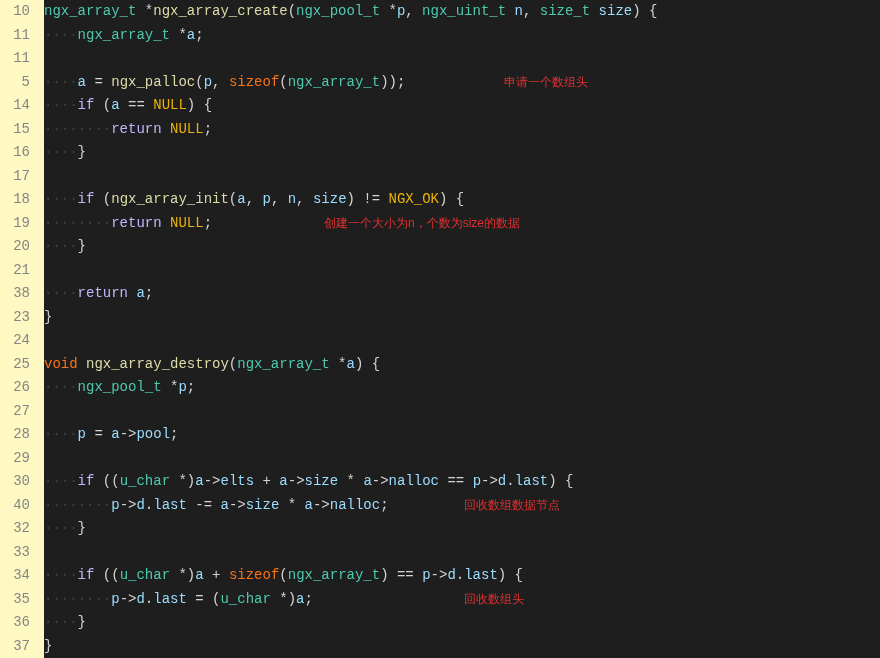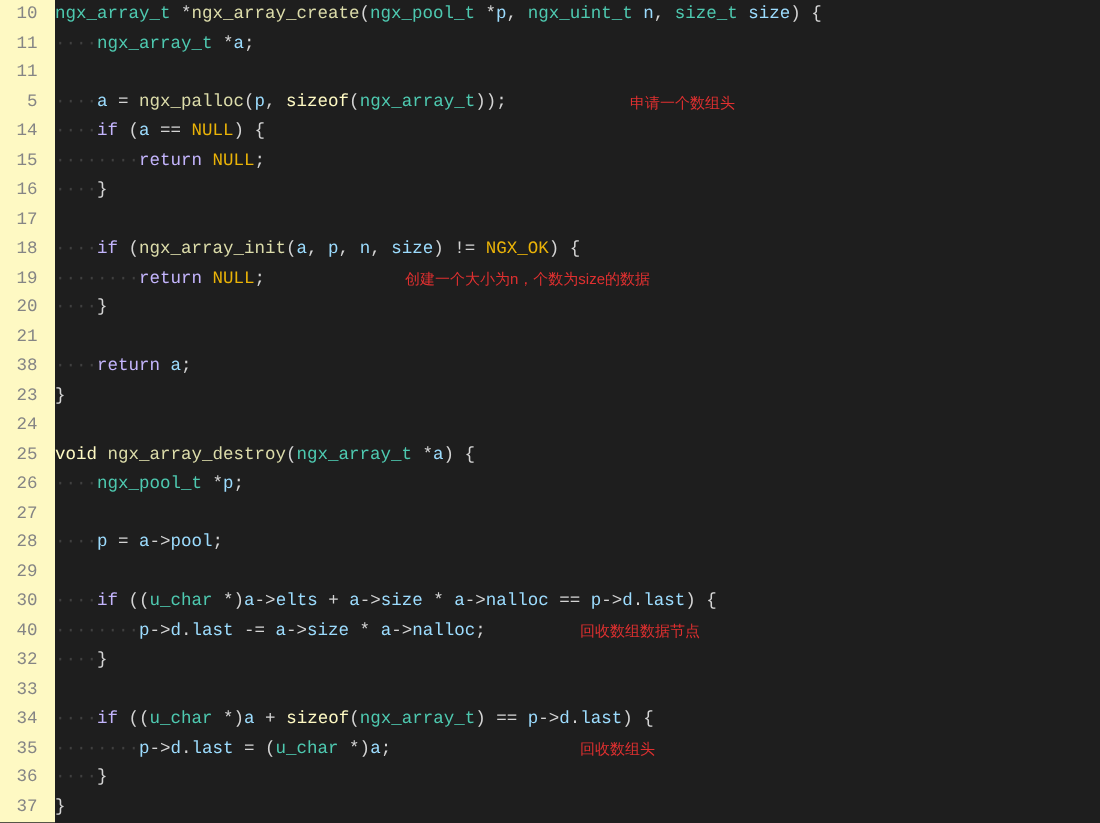--- a/index.html
+++ b/index.html
@@ -27,21 +27,21 @@
   }
   .code {
     flex: 1;
     white-space: pre;
     position: relative;
     padding-right: 8px;
   }
   .ln { height: 23.5px; }
   .cl { height: 23.5px; position: relative; }
   .ws { color: #404040; }
-  .kw { color: #fef9c3; }
+  .kw { color: #f97316; }
   .kwr { color: #c4b5fd; }
   .fn { color: #dcdcaa; }
   .ty { color: #4ec9b0; }
   .mc { color: #eab308; }
   .op { color: #d4d4d4; }
   .pn { color: #d4d4d4; }
   .id { color: #9cdcfe; }
   .ann {
     position: absolute;
     color: #e03030;

